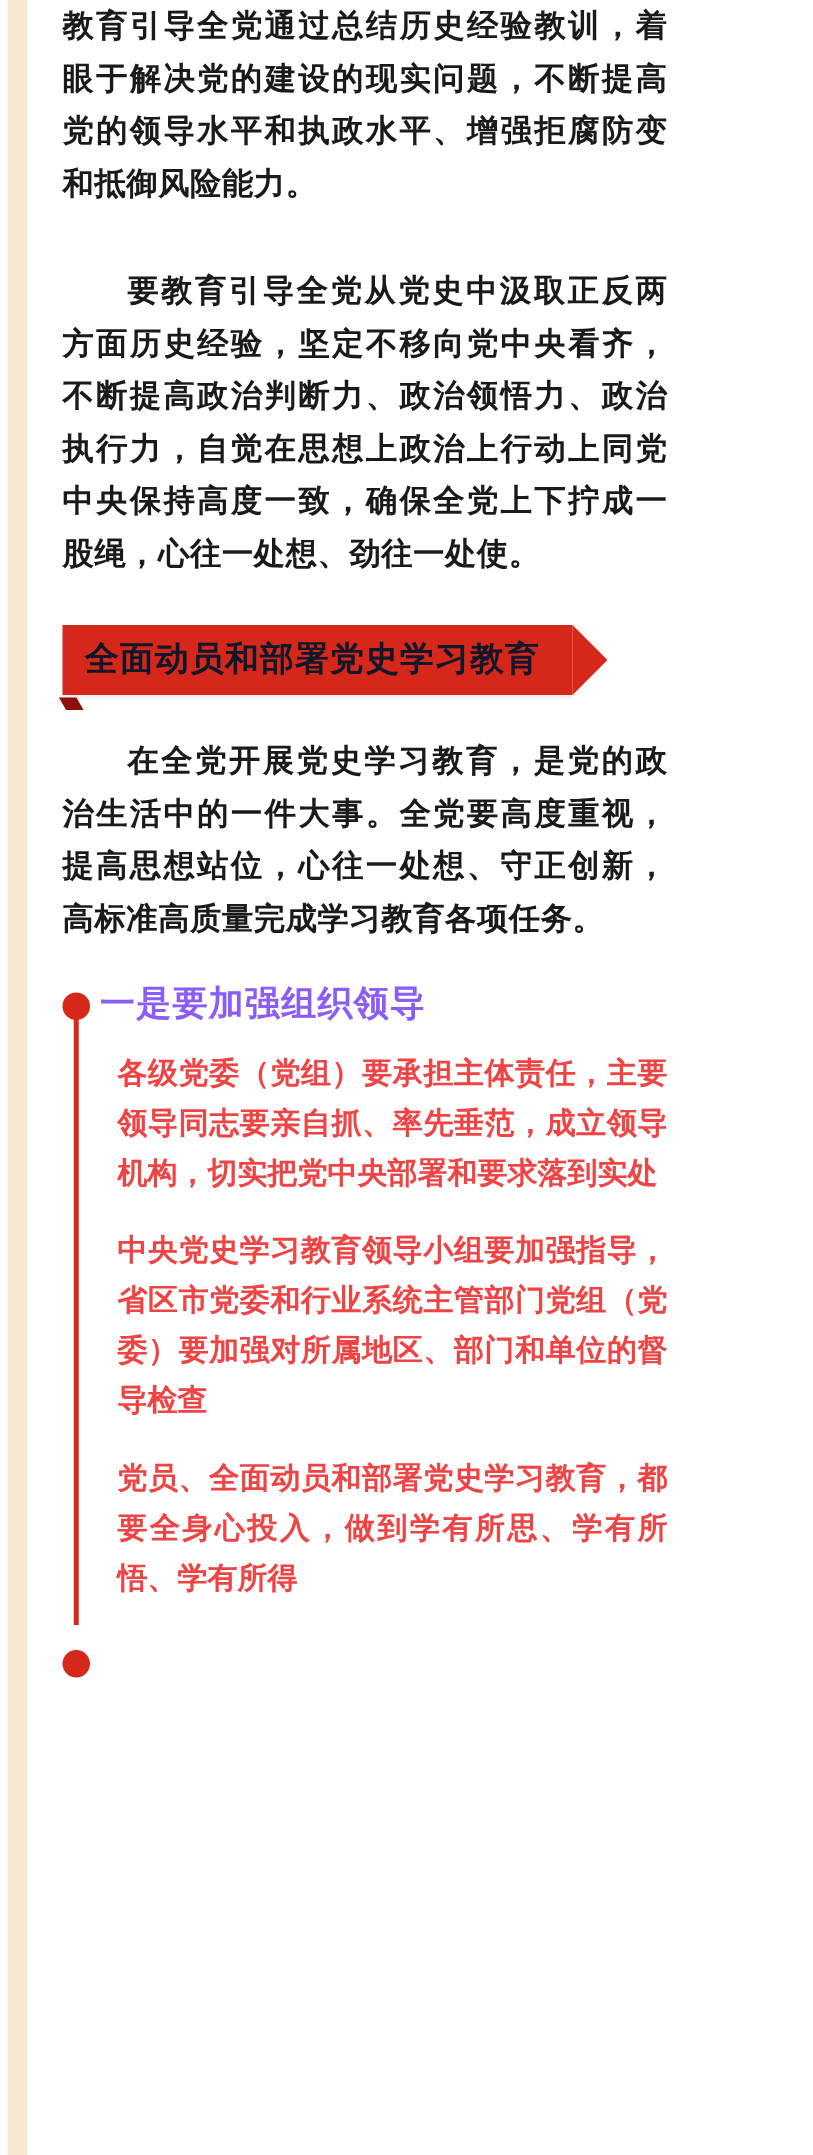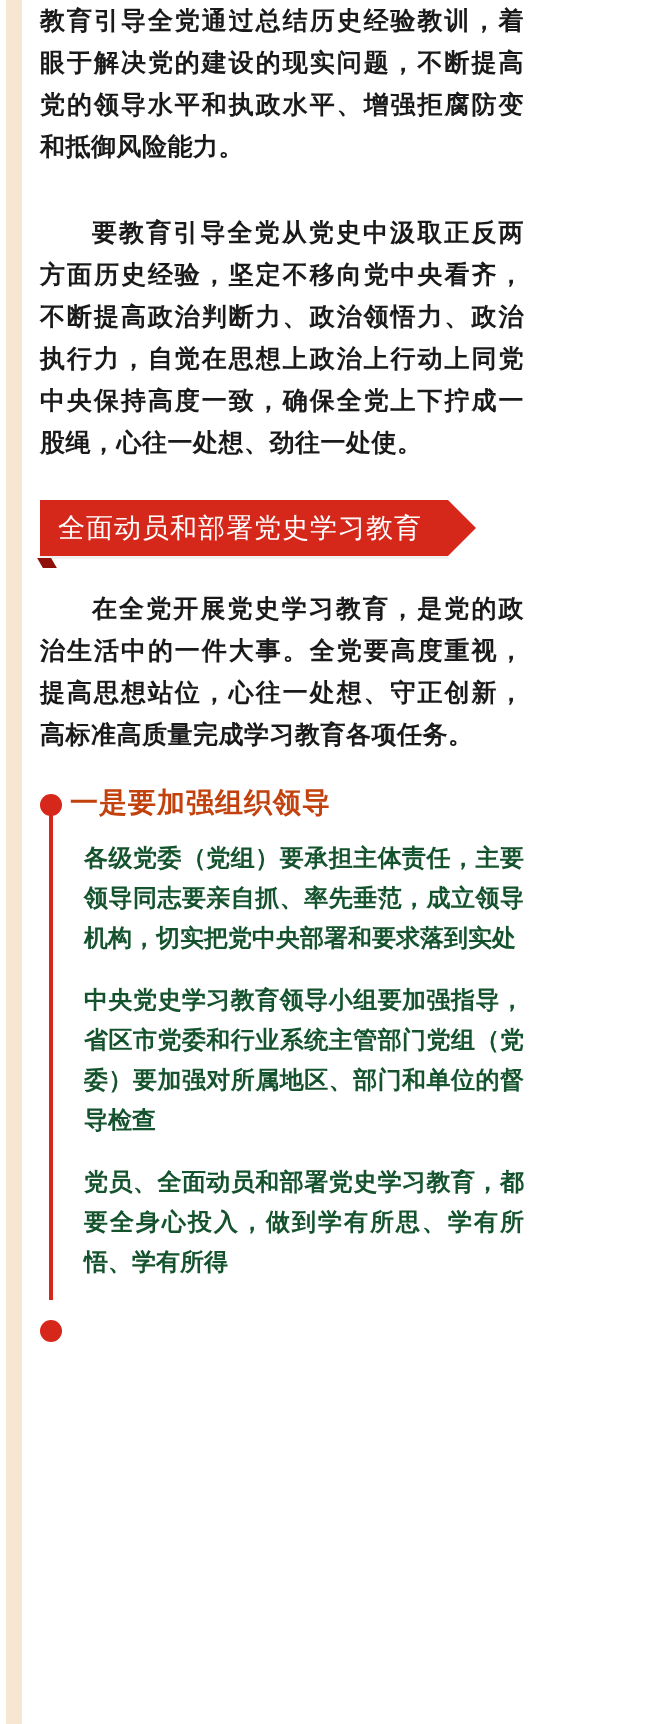--- a/index.html
+++ b/index.html
@@ -34,21 +34,21 @@
   .left-strip-white {
     position: absolute;
     left: 0;
     top: 0;
     width: 6px;
     height: 100%;
     background: #ffffff;
   }
   .content {
     position: absolute;
-    left: 22px;
+    left: 32px;
     top: 0;
     width: 528px;
     padding: 0 26px 0 18px;
     box-sizing: border-box;
   }
   p.body-para {
     margin: 0 0 0 0;
     font-size: 25px;
     line-height: 42px;
     font-weight: bold;
@@ -67,23 +67,23 @@
   .banner-wrap {
     position: relative;
     margin: 36px 0 26px 0;
     height: 62px;
   }
   .banner {
     position: relative;
     display: inline-block;
     height: 56px;
     background: #d6271b;
-    color: #ffffff;
+    color: #0f172a;
     font-size: 27px;
-    font-weight: normal;
+    font-weight: bold;
     line-height: 56px;
     padding: 0 26px 0 18px;
     font-family: "DejaVu Serif", "Liberation Serif", serif;
     letter-spacing: 1px;
     box-shadow: 0 3px 0 rgba(0,0,0,0.06);
   }
   .banner:after {
     content: "";
     position: absolute;
     right: -28px;
@@ -125,31 +125,31 @@
     width: 22px;
     height: 22px;
     border-radius: 50%;
     background: #d6271b;
   }
   .section h2 {
     margin: 0 0 18px 0;
     font-size: 28px;
     line-height: 34px;
     font-weight: bold;
-    color: #c2410c;
+    color: #8b5cf6;
     font-family: "DejaVu Serif", "Liberation Serif", serif;
     letter-spacing: 1px;
   }
   .bullet-para {
     margin: 0 0 22px 0;
     padding-left: 14px;
     font-size: 24px;
     line-height: 40px;
     font-weight: bold;
-    color: #14532d;
+    color: #ef4444;
     text-align: justify;
     font-family: "DejaVu Serif", "Liberation Serif", serif;
   }
   .bullet-para:last-child { margin-bottom: 0; }
 </style>
 </head>
 <body>
 
 <div class="page">
 

